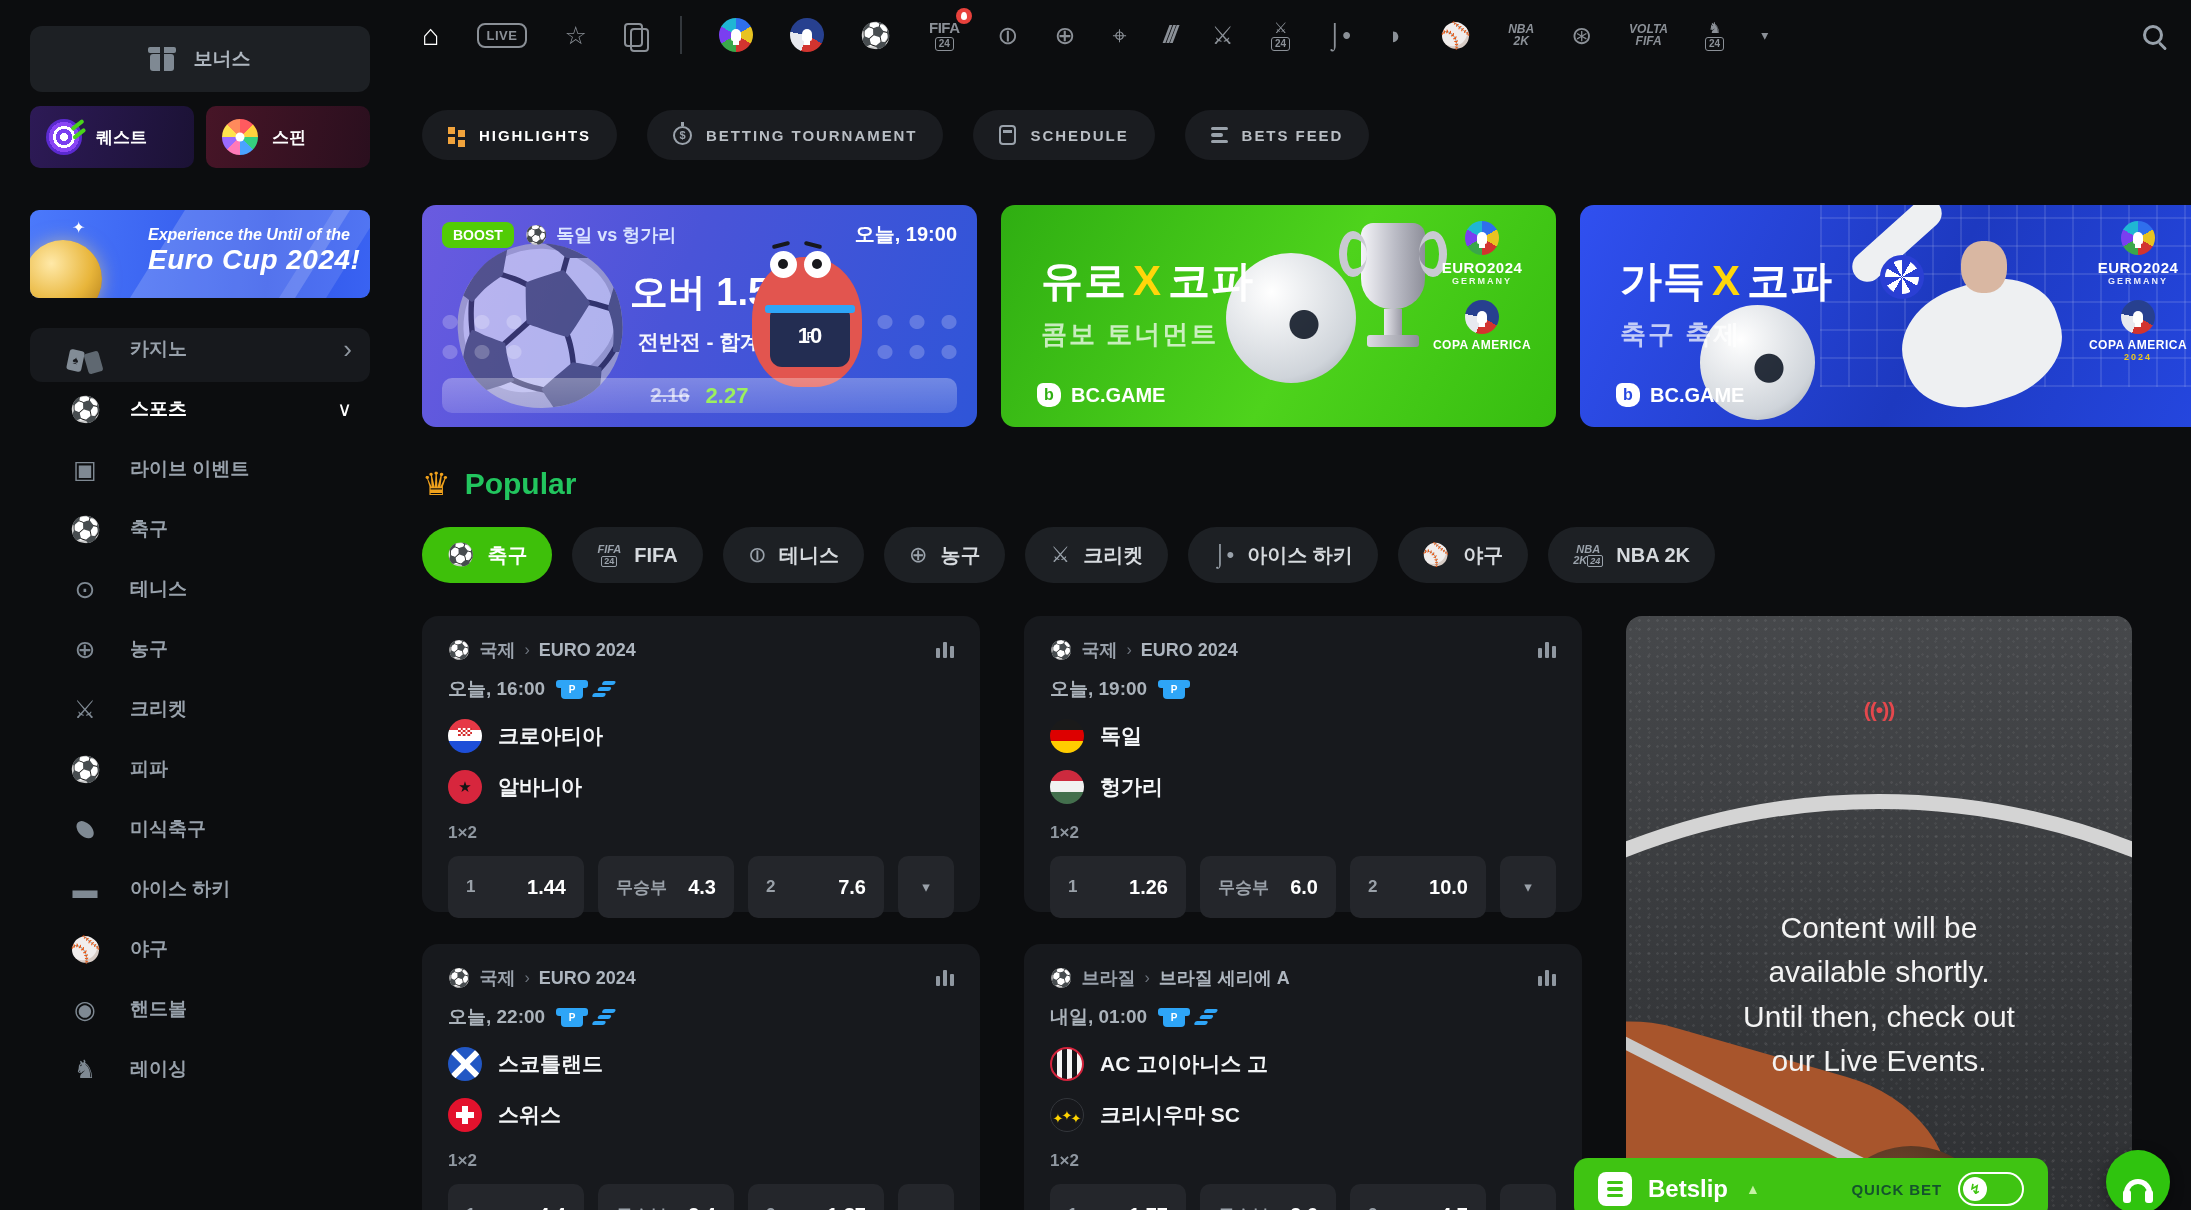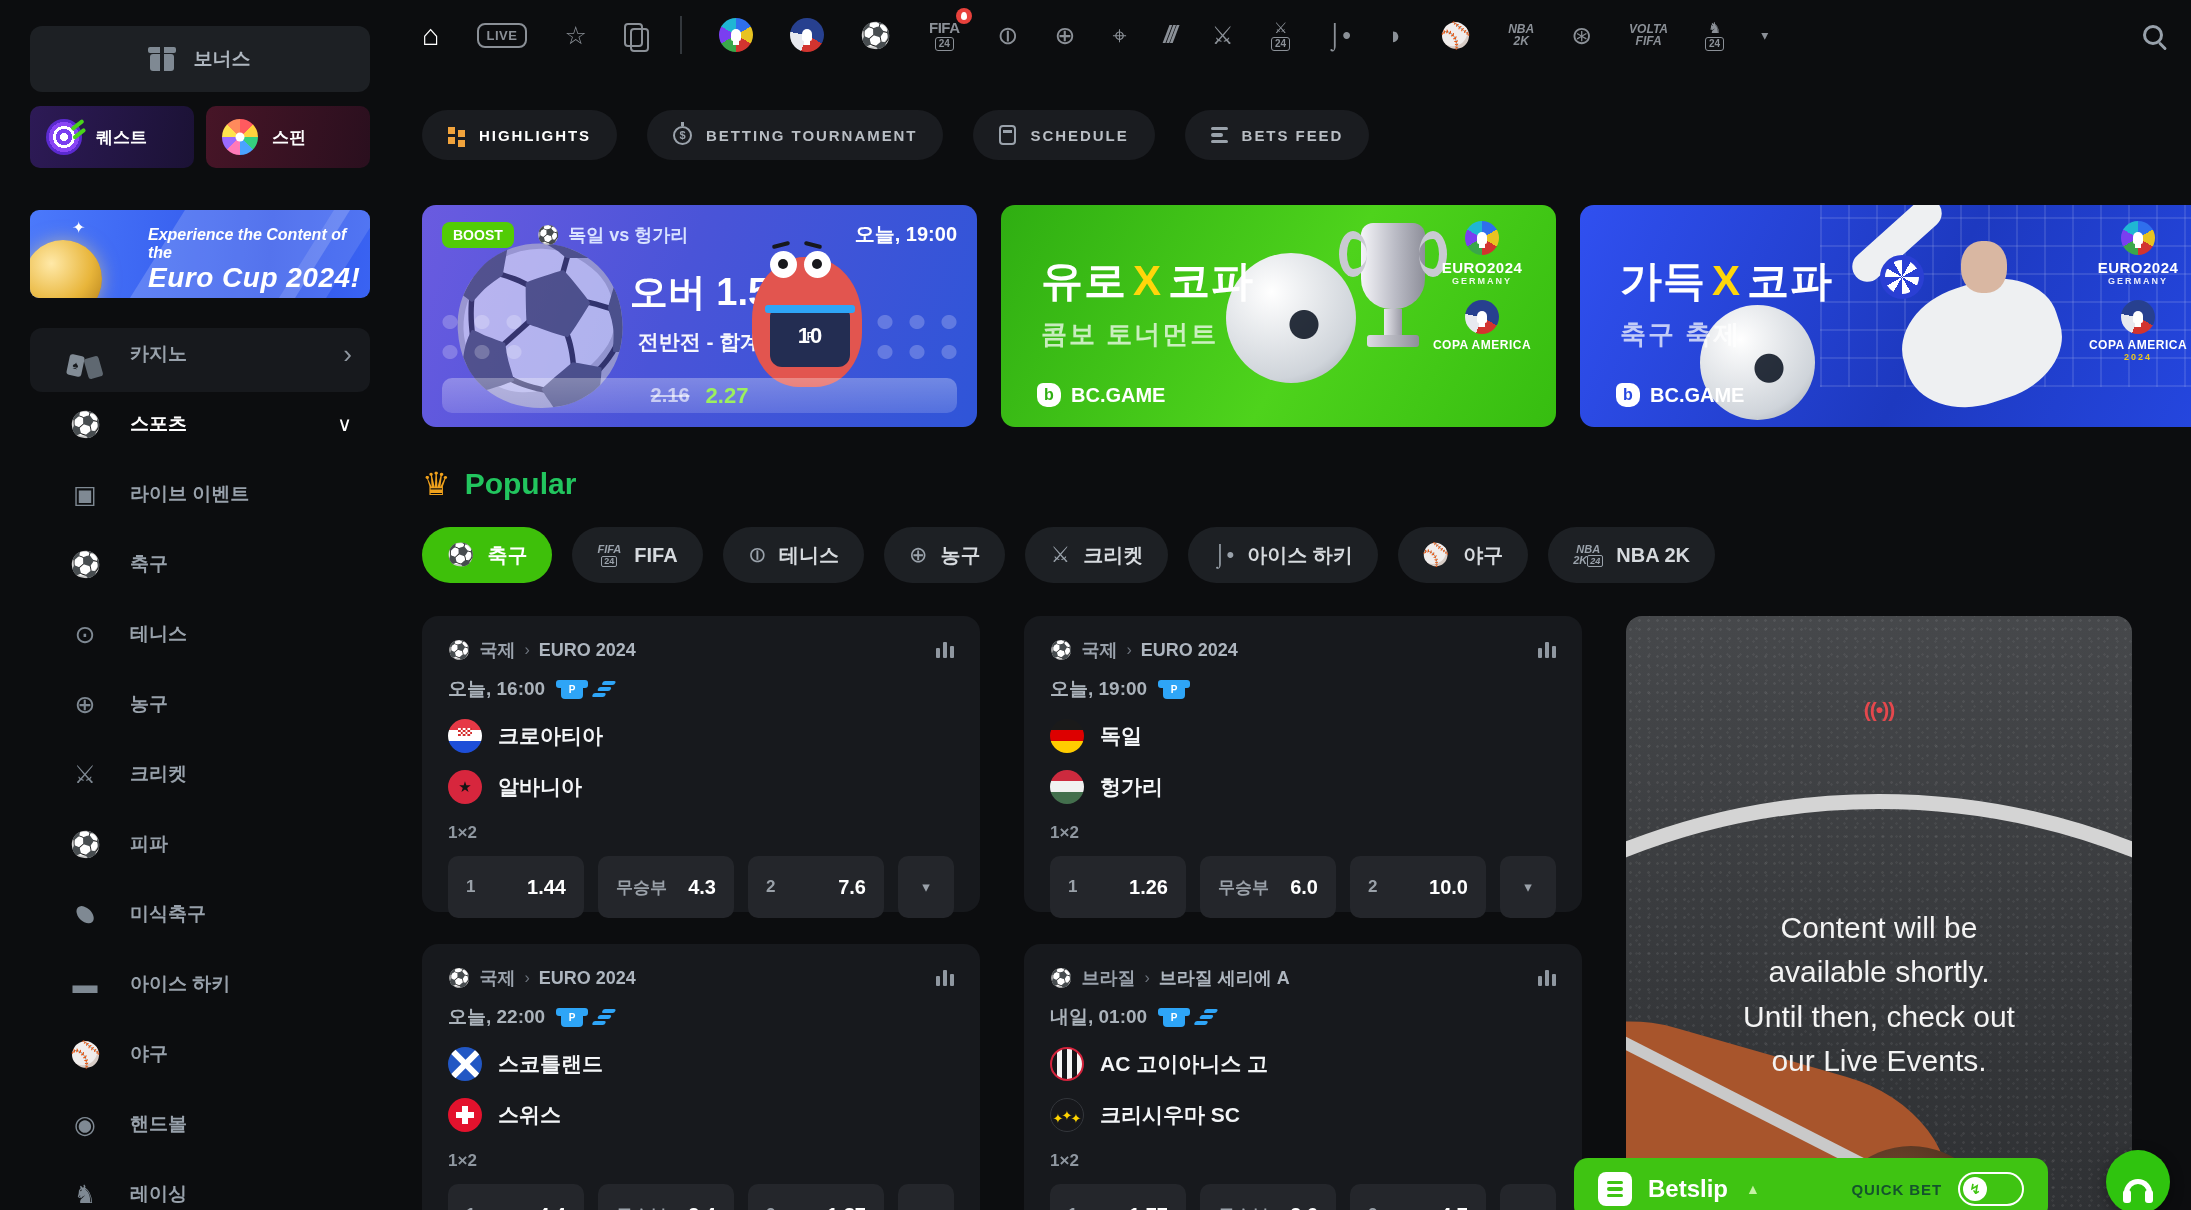--- a/index.html
+++ b/index.html
@@ -29,21 +29,21 @@
     background:linear-gradient(95deg,#4b79fb 0%,#2f55ea 70%,#3a63f2 100%); }
   .promo .streak { position:absolute; width:140px; height:260px; background:rgba(255,255,255,.18); transform:rotate(32deg); top:-70px; right:70px; }
   .promo .streak2 { position:absolute; width:40px; height:260px; background:rgba(255,255,255,.12); transform:rotate(32deg); top:-70px; right:30px; }
   .gball { position:absolute; left:-6px; bottom:-20px; width:78px; height:78px; border-radius:50%;
     background:radial-gradient(circle at 35% 30%,#ffe9a8,#e8b53a 55%,#a87414); box-shadow:0 0 18px rgba(255,220,120,.5); }
   .sparkle { position:absolute; left:42px; top:8px; color:#fff; font-size:16px; }
   .promo-txt { position:absolute; left:118px; top:16px; font-style:italic; color:#fff; }
   .promo-txt .l1 { font-size:16px; font-weight:700; }
   .promo-txt .l2 { font-size:28px; font-weight:900; letter-spacing:.5px; }
   .menu { margin-top:30px; }
-  .mrow { height:64px; display:flex; align-items:center; gap:30px; padding:0 18px 12px 40px; border-radius:12px; cursor:pointer; margin-bottom:6px; }
+  .mrow { height:54px; display:flex; align-items:center; gap:30px; padding:0 18px 12px 40px; border-radius:12px; cursor:pointer; margin-bottom:6px; }
   .mrow .micon { width:30px; flex:none; text-align:center; font-size:25px; color:#7f8993; line-height:1; }
   .mrow .mlbl { font-size:19px; color:#98a1ab; font-weight:600; flex:1; }
   .mrow .chev { color:#8f97a0; font-size:26px; line-height:1; }
   .mrow-casino { background:#17191d; }
   .mrow-active .mlbl { color:#fff; font-weight:700; }
   .mrow-active .micon { color:#fff; }
   .mrow-active .chev { color:#fff; font-size:20px; }
   .cardsico { position:relative; width:26px; height:26px; }
   .cardsico .c1,.cardsico .c2 { position:absolute; width:15px; height:21px; border-radius:3px; }
   .cardsico .c1 { background:#5f6871; transform:rotate(-16deg); left:1px; top:3px; }
@@ -91,21 +91,21 @@
   .calico { width:17px; height:20px; border:2.5px solid #9aa2ab; border-radius:4px; position:relative; }
   .calico::before { content:""; position:absolute; top:3px; left:2px; right:2px; height:3px; background:#9aa2ab; }
   .feedico i { display:block; height:3.5px; background:#9aa2ab; border-radius:2px; margin:3px 0; }
   .feedico .w1 { width:17px; } .feedico .w2 { width:12px; } .feedico .w3 { width:17px; }
 
   
   .banners { display:flex; gap:24px; margin-top:45px; }
   .banner { height:222px; border-radius:14px; position:relative; overflow:hidden; flex:none; cursor:pointer; }
   .b1 { width:555px; background:linear-gradient(110deg,#6a5be0 0%,#4a54d8 45%,#2f55d8 100%); }
   .b1 .bigball { position:absolute; left:25px; top:45px; font-size:150px; line-height:1; color:#31289e; opacity:.55; }
-  .b1-top { position:absolute; left:20px; right:20px; top:16px; display:flex; align-items:center; gap:24px;text-align:center; }
+  .b1-top { position:absolute; left:20px; right:20px; top:16px; display:flex; align-items:center; gap:12px;text-align:center; }
   .boost { background:#52cc05; color:#fff; font-weight:800; font-size:14px; padding:5px 11px; border-radius:8px; }
   .b1-match { color:#d9e3ff; font-weight:600; font-size:18px; display:flex; align-items:center; gap:8px; }
   .b1-time { margin-left:auto; color:#fff; font-weight:600; font-size:20px; }
   .b1-center { position:absolute; left:0; right:0; top:62px; text-align:center; }
   .b1-title { font-size:38px; font-weight:800; color:#fff; }
   .b1-sub { font-size:21px; font-weight:700; color:rgba(255,255,255,.95); margin-top:10px; }
   .b1-bar { position:absolute; left:20px; right:20px; bottom:14px; height:35px; border-radius:10px;
     background:linear-gradient(rgba(255,255,255,.30),rgba(255,255,255,.16)); display:flex; align-items:center; justify-content:center; gap:16px; }
   .oddold { color:rgba(255,255,255,.62); font-weight:700; font-size:20px; text-decoration:line-through; }
   .oddnew { color:#9cf05e; font-weight:800; font-size:22px; }
@@ -264,21 +264,21 @@
         <span class="wheel"></span>
         <span class="lbl">스핀</span>
       </div>
     </div>
     <div class="promo">
       <div class="streak"></div>
       <div class="streak2"></div>
       <div class="gball"></div>
       <div class="sparkle">✦</div>
       <div class="promo-txt">
-        <div class="l1">Experience the Content of the</div>
+        <div class="l1">Experience the Until of the</div>
         <div class="l2">Euro Cup 2024!</div>
       </div>
     </div>
     <nav class="menu">
       <div class="mrow mrow-casino">
         <span class="micon"><span class="cardsico"><span class="c1"></span><span class="c2"></span></span></span>
         <span class="mlbl">카지노</span>
         <span class="chev">›</span>
       </div>
       <div class="mrow mrow-active">

